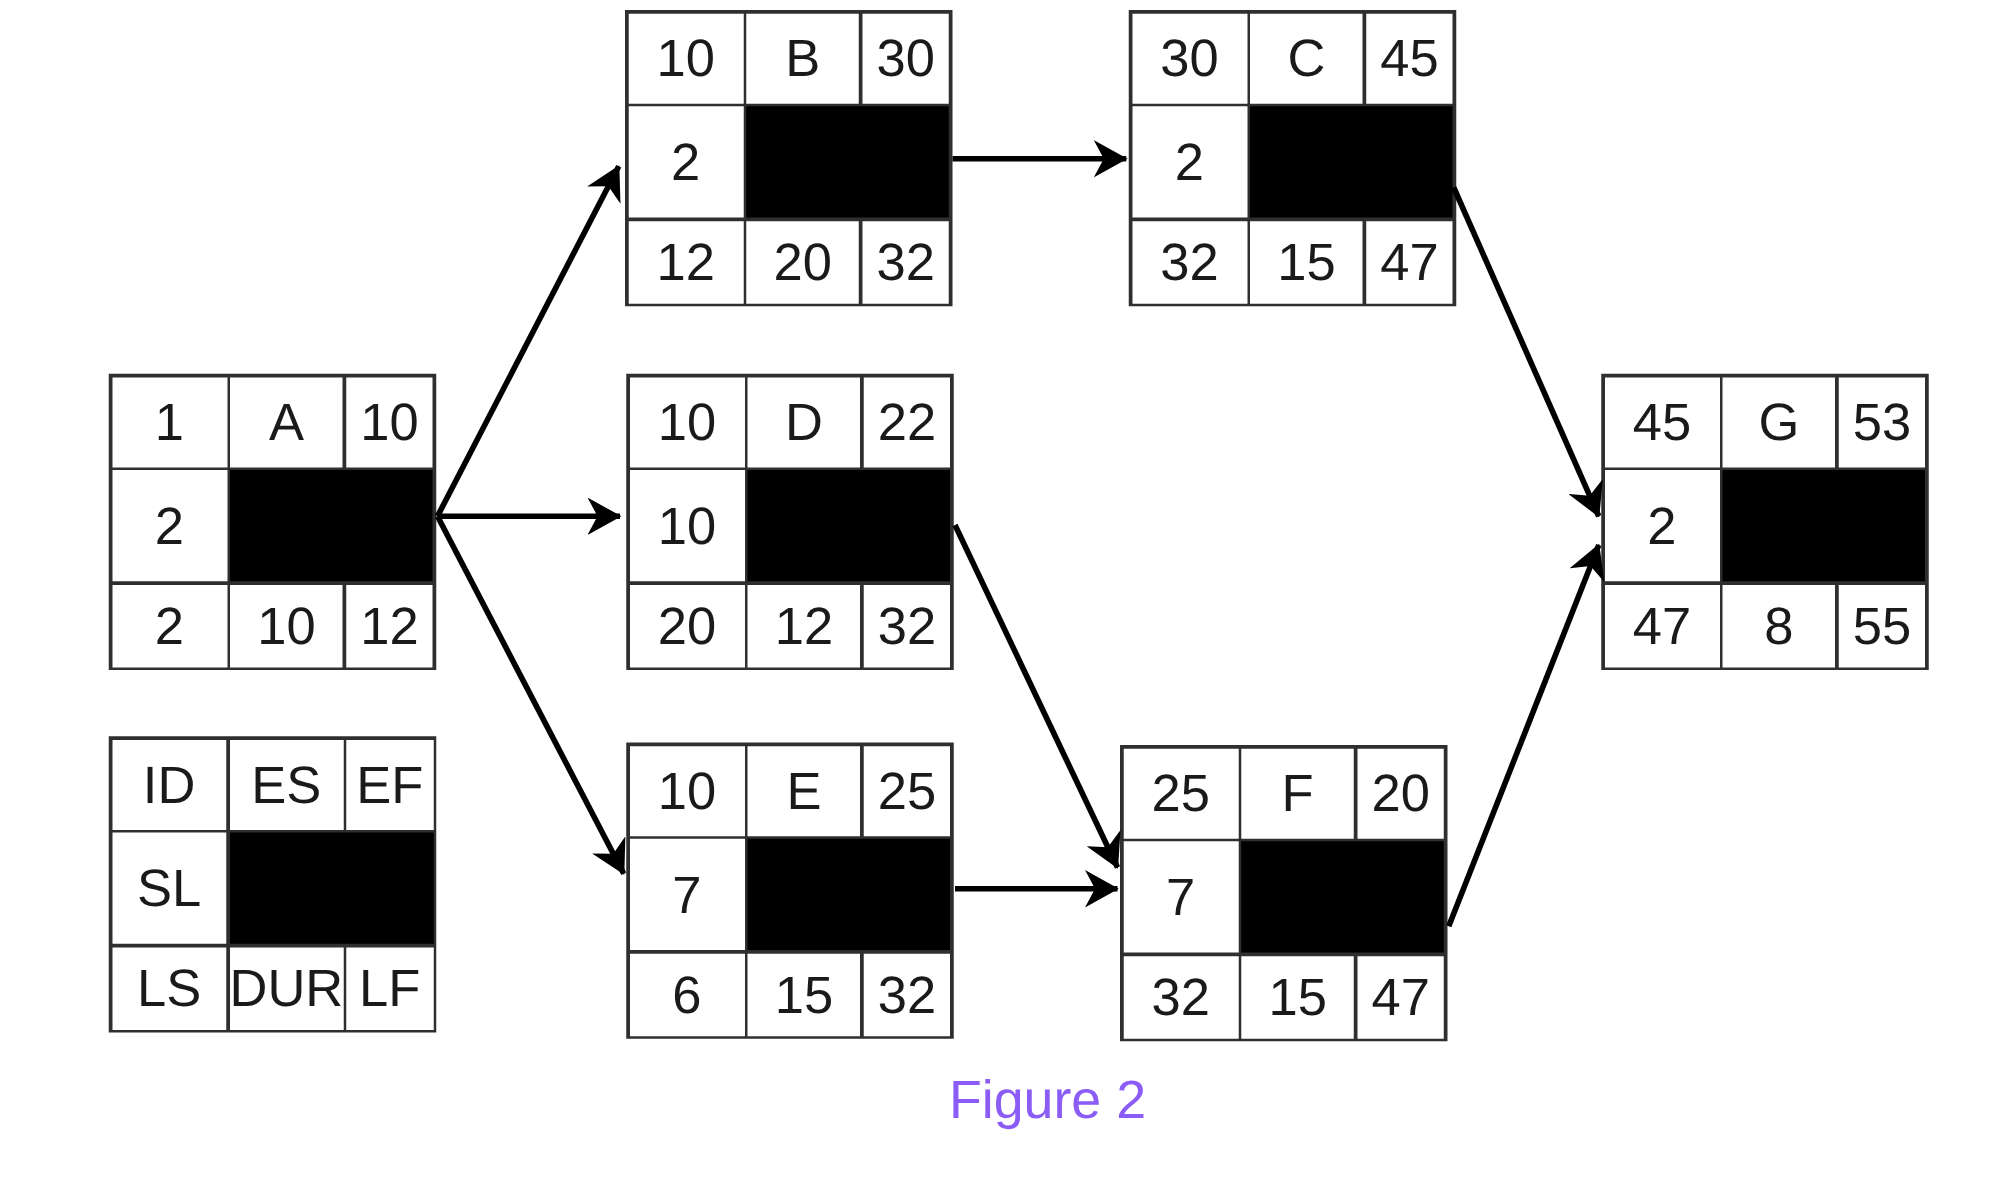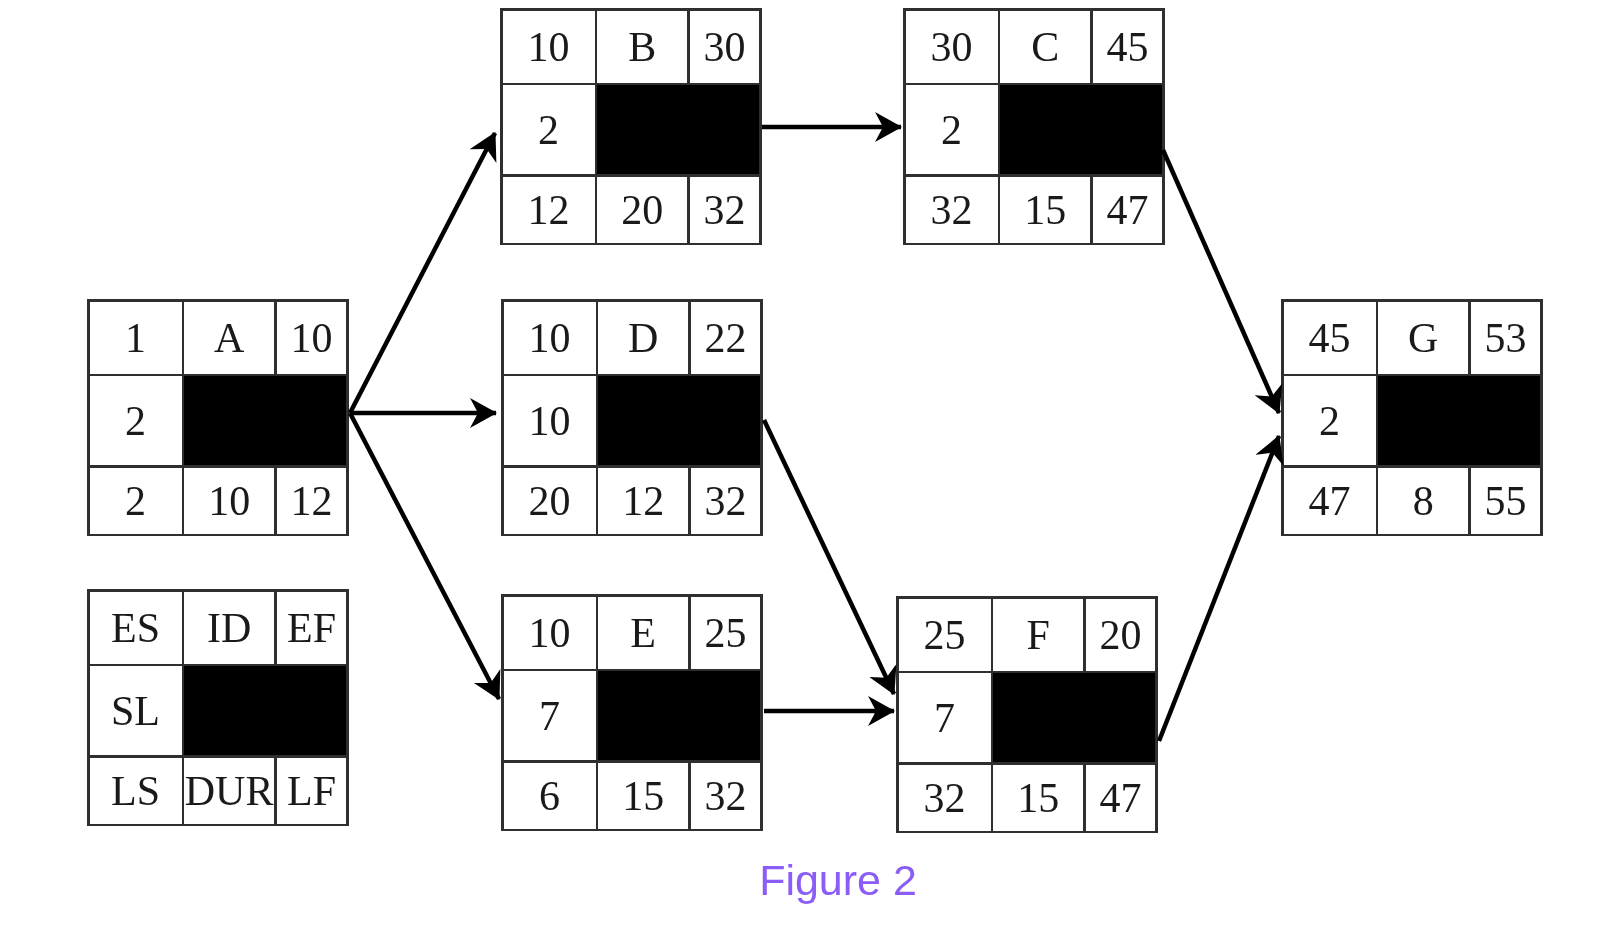--- a/index.html
+++ b/index.html
@@ -23,21 +23,20 @@
     width: 262px;
     height: 237px;
     box-sizing: border-box;
     display: grid;
     grid-template-columns: 95fr 93fr 72fr;
     grid-template-rows: 75fr 92fr 68fr;
     background: #2f2f2f;
     padding: 2.5px;
     gap: 2.5px;
     z-index: 1;
-    font-family: Liberation Serif, serif;
   }
   .cell {
     background: #ffffff;
     display: flex;
     align-items: center;
     justify-content: center;
     font-size: 42px;
     line-height: 1;
     color: #1a1a1a;
     white-space: nowrap;
@@ -151,22 +150,22 @@
     <div class="cell">G</div>
     <div class="cell">53</div>
     <div class="cell">2</div>
     <div class="cell block"></div>
     <div class="cell">47</div>
     <div class="cell">8</div>
     <div class="cell">55</div>
   </div>
 
   <div class="node n-legend">
+    <div class="cell">ID</div>
     <div class="cell">ES</div>
-    <div class="cell">ID</div>
     <div class="cell">EF</div>
     <div class="cell">SL</div>
     <div class="cell block"></div>
     <div class="cell">LS</div>
     <div class="cell">DUR</div>
     <div class="cell">LF</div>
   </div>
 
   <svg id="edge-layer" viewBox="0 0 1600 950" xmlns="http://www.w3.org/2000/svg">
     <defs>

